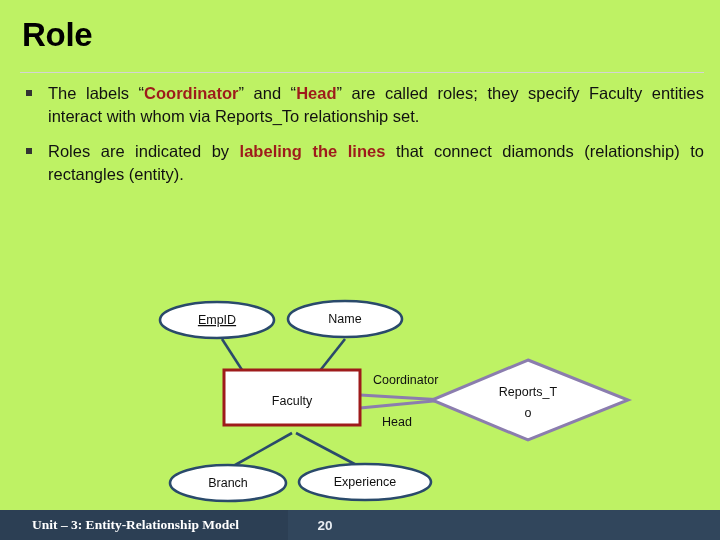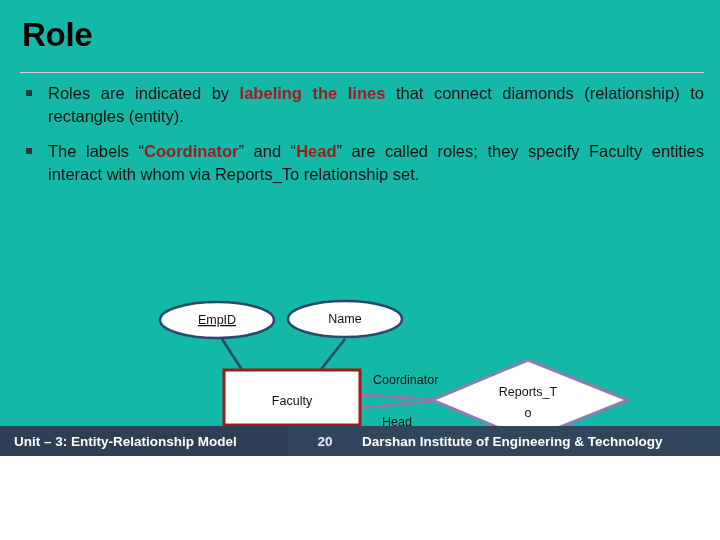--- a/index.html
+++ b/index.html
@@ -6,22 +6,22 @@
     margin: 0;
     padding: 0;
     background: #ffffff;
   }
   body {
     font-family: "Liberation Sans", sans-serif;
   }
   #slide {
     position: relative;
     width: 720px;
-    height: 456px;
-    background: #14b8a6;
+    height: 540px;
+    background: #bef264;
     overflow: hidden;
   }
 
   
   .slide-title {
     position: absolute;
     left: 22px;
     top: 18px;
     font-size: 33px;
     font-weight: bold;
@@ -110,22 +110,23 @@
     color: #ffffff;
     font-size: 13.5px;
     font-weight: bold;
   }
   .footer-left {
     width: 288px;
     height: 30px;
     background: #2C3F54;
     display: flex;
     align-items: center;
-    padding-left: 14px;
+    padding-left: 32px;
     box-sizing: border-box;
+    font-family: Liberation Serif, serif;
   }
   .footer-page {
     width: 74px;
     text-align: center;
     font-weight: bold;
     color: #e8edf2;
   }
   .footer-right {
     flex: 1;
     text-align: left;
@@ -133,22 +134,22 @@
 </style>
 </head>
 <body>
 
 <div id="slide">
 
   <div class="slide-title">Role</div>
   <div class="title-rule"></div>
 
   <div class="bullets">
+    <div class="bullet" id="b1"><span>The labels “</span><span class="hl">Coordinator</span><span>” and “</span><span class="hl">Head</span><span>” are called roles; they specify Faculty entities interact with whom via Reports_To relationship set.</span></div>
     <div class="bullet" id="b0"><span>Roles are indicated by </span><span class="hl">labeling the lines</span><span> that connect diamonds (relationship) to rectangles (entity).</span></div>
-    <div class="bullet" id="b1"><span>The labels “</span><span class="hl">Coordinator</span><span>” and “</span><span class="hl">Head</span><span>” are called roles; they specify Faculty entities interact with whom via Reports_To relationship set.</span></div>
   </div>
 
   <div id="er-diagram">
     <svg width="720" height="216" viewBox="0 0 720 216" xmlns="http://www.w3.org/2000/svg">
 
       <g fill="none" stroke="#2A4A6B" stroke-width="2.6">
         <path d="M 222 51 L 262 113"></path>
         <path d="M 345 51 L 296 113"></path>
         <path d="M 228 181 L 292 145"></path>
         <path d="M 364 181 L 296 145"></path>
@@ -192,16 +193,15 @@
 
       <text class="er-role" x="373" y="96" text-anchor="start">Coordinator</text>
       <text class="er-role" x="382" y="138" text-anchor="start">Head</text>
 
     </svg>
   </div>
 
   <div class="footer">
     <div class="footer-left">Unit – 3: Entity-Relationship Model</div>
     <div class="footer-page">20</div>
-    <div class="footer-right">Darshan Institute of Engineering &amp; Technology</div>
   </div>
 
 </div>
 
 </body></html>

